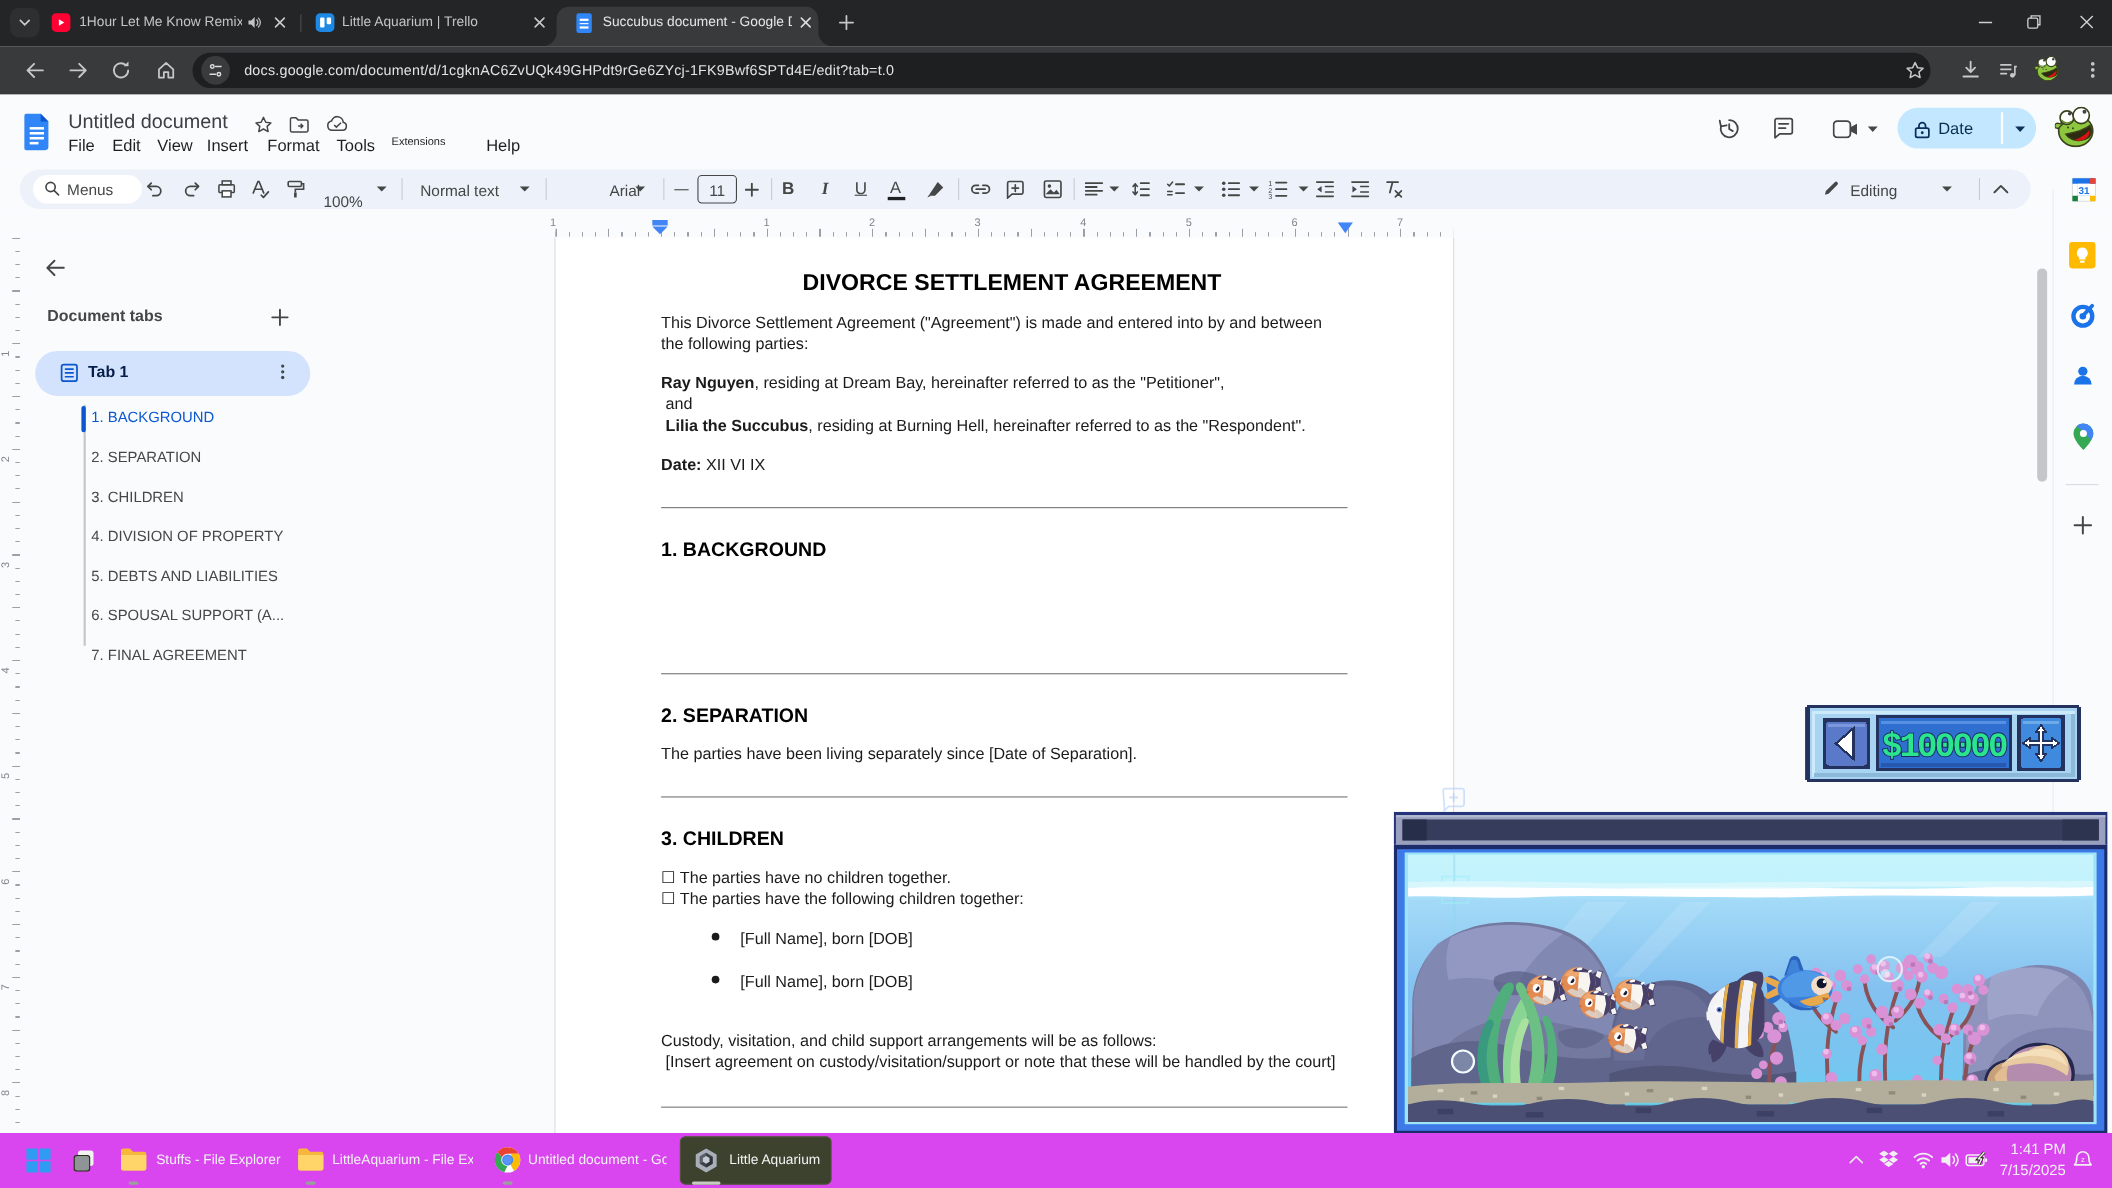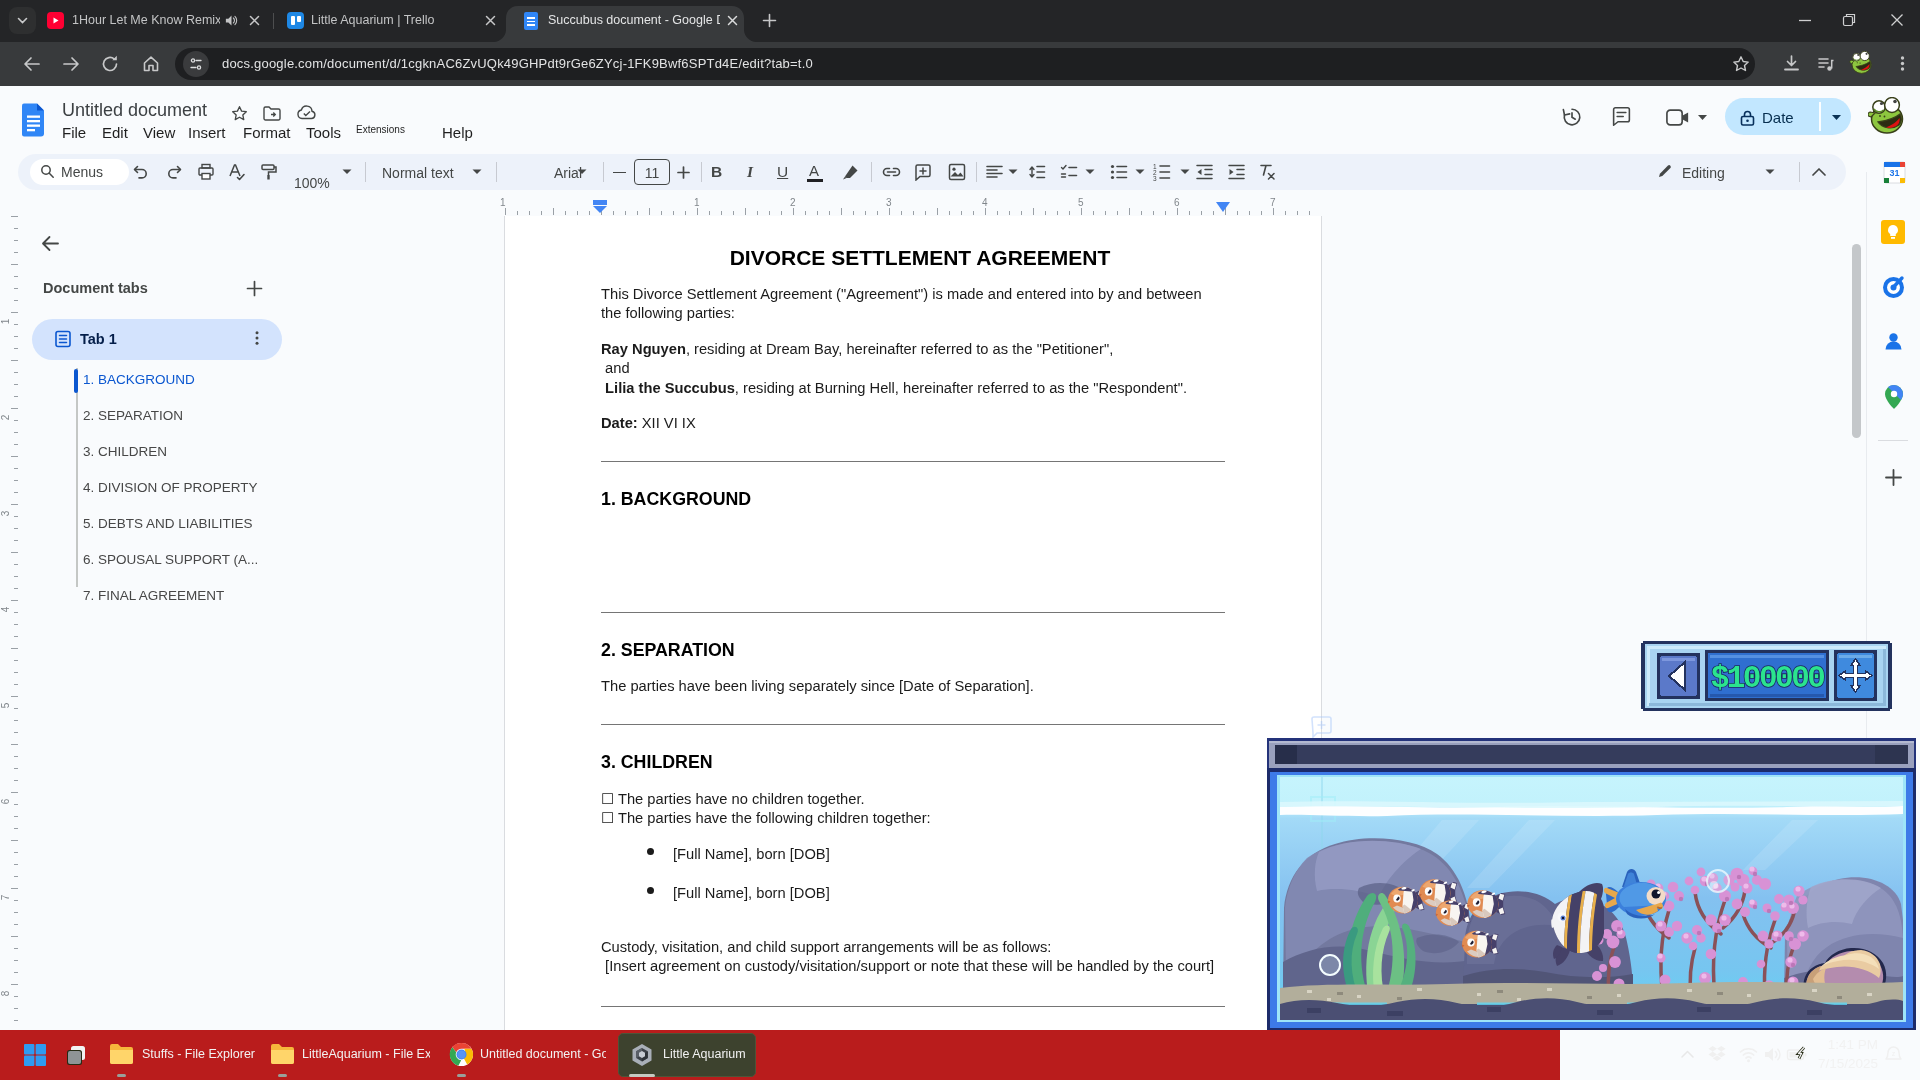--- a/index.html
+++ b/index.html
@@ -823,21 +823,21 @@
       <path d="M-13 10 C-6 17 8 19 17 15 C10 21 -4 21 -11 15 Z" fill="#2a62bc"></path>
 
       <ellipse cx="18" cy="-3" rx="9.5" ry="9" fill="#f3dcc8"></ellipse>
       <path d="M23 3.5 C25.5 5.5 25.5 8.5 23.5 10 C20.5 10 17.5 8.5 16 6 Z" fill="#e8a84c"></path>
       <path d="M20 7.6 C21.8 8.6 23.2 8.4 24.2 7.4 L23.5 10 C21.5 10.4 19.6 9.4 18.6 8 Z" fill="#b8692e"></path>
       <circle cx="18" cy="-5" r="4.5" fill="#10142c"></circle>
       <circle cx="20.6" cy="-6.6" r="1.5" fill="#fff"></circle>
     </g>
   </svg>
 
-  <div class="abs" id="taskbar" style="left:0;top:1030px;width:1560px;height:50px;background:#b91c1c;">
+  <div class="abs" id="taskbar" style="left:0;top:1030px;width:1920px;height:50px;background:#d946ef;">
 
     <svg class="abs" style="left:23px;top:13px;" width="24" height="24" viewBox="0 0 24 24">
         <rect x="1" y="1" width="10.4" height="10.4" rx="1" fill="#2f9bf2"></rect>
         <rect x="12.6" y="1" width="10.4" height="10.4" rx="1" fill="#2f9bf2"></rect>
         <rect x="1" y="12.6" width="10.4" height="10.4" rx="1" fill="#2f9bf2"></rect>
         <rect x="12.6" y="12.6" width="10.4" height="10.4" rx="1" fill="#2f9bf2"></rect>
       </svg>
 
     <svg class="abs" style="left:64px;top:13px;" width="24" height="24" viewBox="0 0 24 24">
         <rect x="7" y="3" width="14" height="14" rx="2.5" fill="#f2f2f2"></rect>

